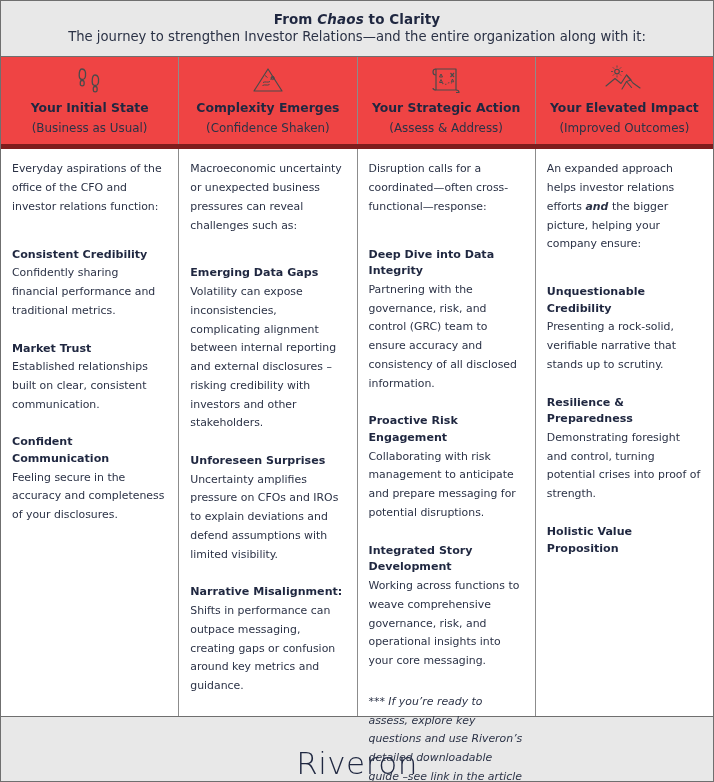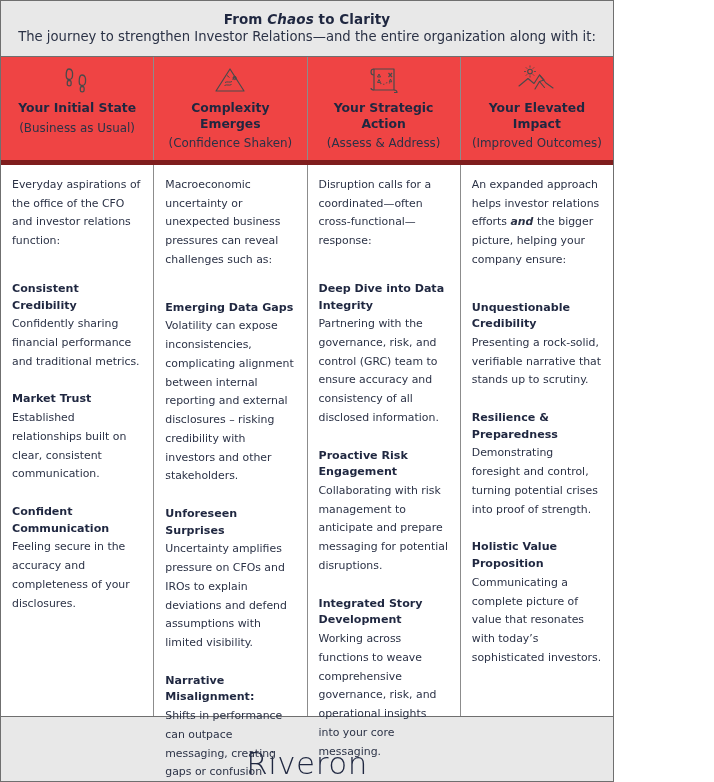--- a/index.html
+++ b/index.html
@@ -5,21 +5,21 @@
   html, body {
     margin: 0;
     padding: 0;
     background: #ffffff;
   }
   body {
     font-family: "DejaVu Sans", "Liberation Sans", sans-serif;
     color: #2b3246;
   }
   #page {
-    width: 614px;
+    width: 714px;
     height: 782px;
     box-sizing: border-box;
     position: relative;
     background: #ffffff;
     border: 1px solid #6f6f6f;
     overflow: hidden;
     display: flex;
     flex-direction: column;
   }
 
@@ -279,21 +279,20 @@
       <div class="block">
         <div class="block-title">Unquestionable Credibility</div>
         <div class="block-body">Presenting a rock-solid, verifiable narrative that stands up to scrutiny.</div>
       </div>
       <div class="block">
         <div class="block-title">Resilience &amp; Preparedness</div>
         <div class="block-body">Demonstrating foresight and control, turning potential crises into proof of strength.</div>
       </div>
       <div class="block">
         <div class="block-title">Holistic Value Proposition</div>
-        <div class="block-body">Communicating a complete picture of value that resonates with today’s sophisticated investors.</div>
       </div>
     </div>
 
   </div>
 
   <div class="footer">
     <div class="logo">Riveron</div>
   </div>
 
 </div>

